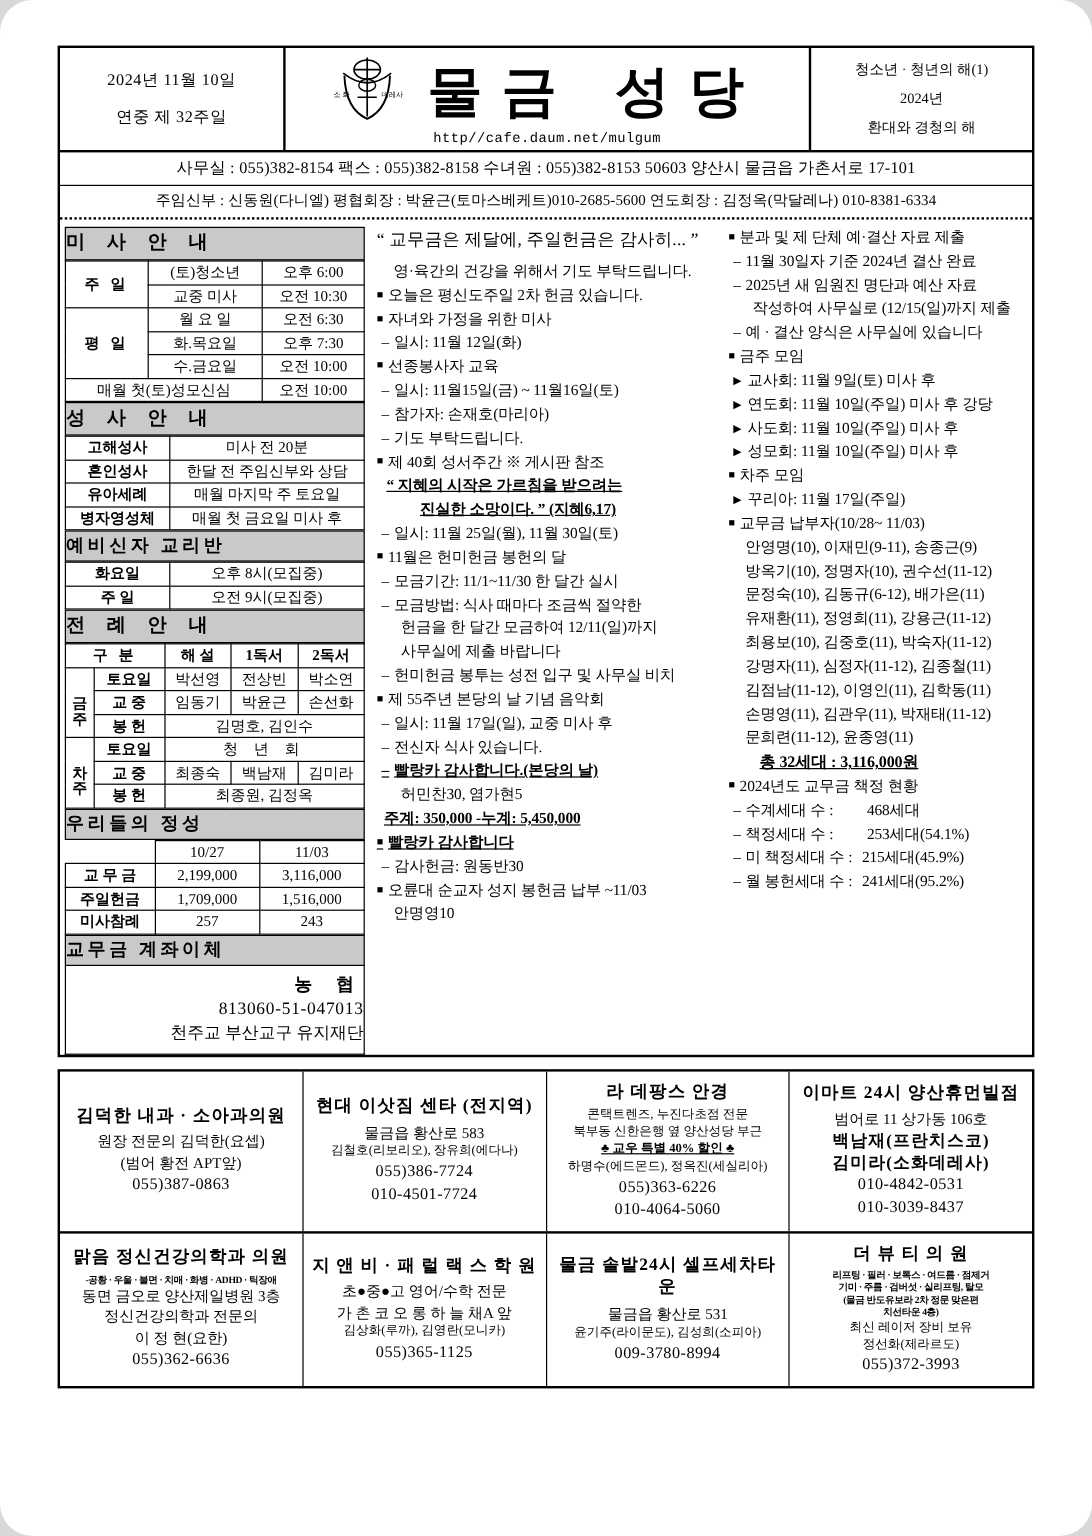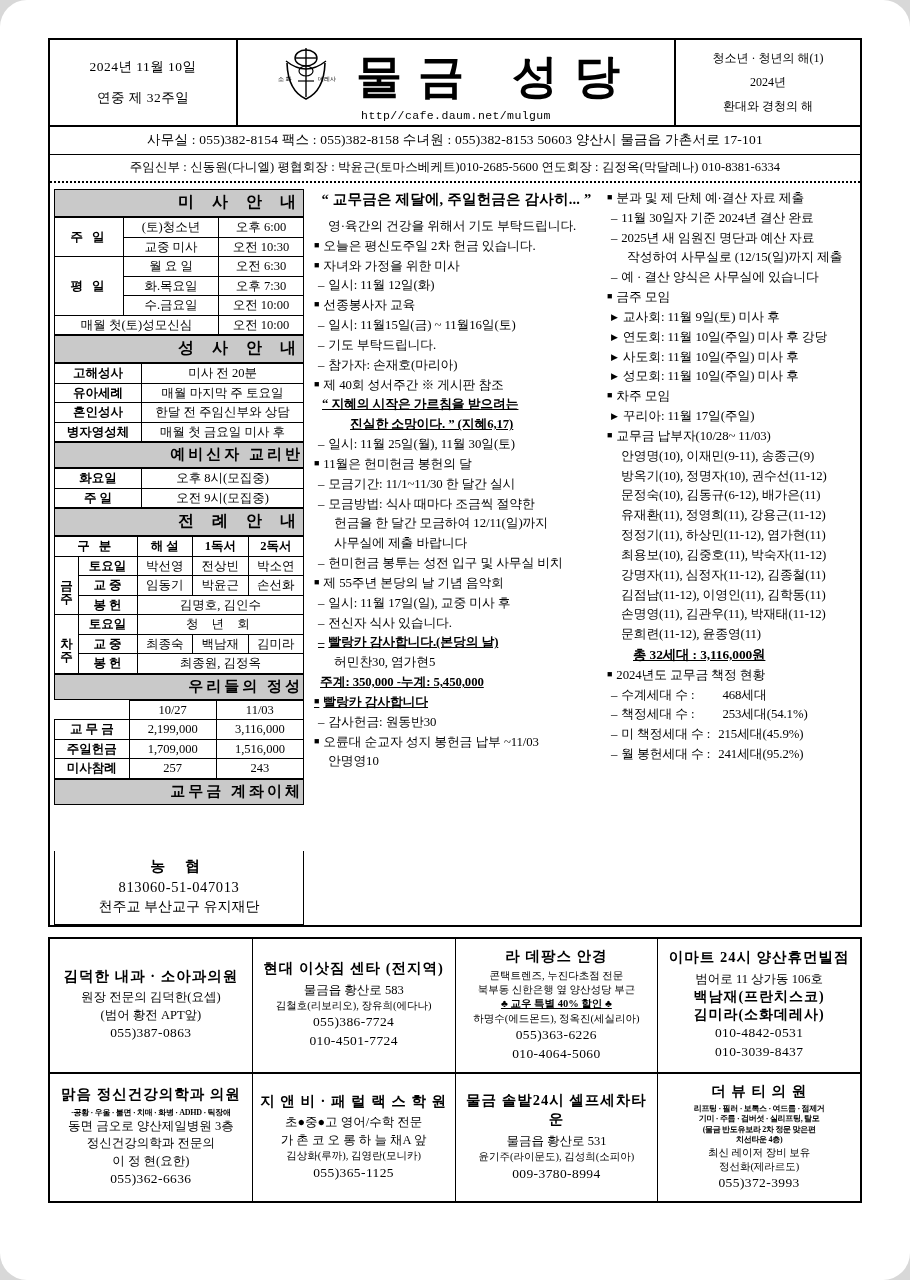--- a/index.html
+++ b/index.html
@@ -24,34 +24,34 @@
 
   
   .body3{display:flex;padding:4px 0 0 0;}
   .col-left{width:258px;padding:2px 4px 0 4px;box-sizing:border-box;}
   .col-mid{width:295px;padding:2px 4px 0 6px;box-sizing:border-box;}
   .col-right{width:inherit;flex:1;padding:2px 2px 0 4px;box-sizing:border-box;}
 
   
   table.t{border-collapse:collapse;width:100%;margin-bottom:0;}
   table.t td,table.t th{border:1px solid #000;padding:1px 3px;font-size:12.5px;text-align:center;vertical-align:middle;line-height:1.32;}
-  .secthead{background:#c9c9c9;font-weight:bold;font-size:16px;letter-spacing:7px;text-align:right;border:1px solid #000;padding:2px 0 3px;}
+  .secthead{background:#c9c9c9;font-weight:bold;font-size:16px;letter-spacing:7px;text-align:left;border:1px solid #000;padding:2px 0 3px;}
   .secthead.sm{font-size:15px;letter-spacing:3px;}
   .b{font-weight:bold;}
   .lbl{font-weight:bold;font-size:12.5px;letter-spacing:3px;}
   .lbl2{font-weight:bold;font-size:12.5px;}
   .lft{text-align:left;padding-left:6px;}
   .vert{writing-mode:vertical-rl;text-orientation:upright;font-weight:bold;letter-spacing:2px;font-size:12.5px;}
-  .acct{border:1px solid #000;border-top:none;text-align:center;padding:6px 0 8px;margin-top:46px;}
+  .acct{border:1px solid #000;border-top:none;text-align:right;padding:6px 0 8px;}
   .acct .bank{font-size:15px;font-weight:bold;letter-spacing:8px;margin-bottom:3px;}
   .acct .num{font-size:14.5px;letter-spacing:.6px;margin-bottom:2px;}
   .acct .org{font-size:14px;}
 
   
-  .quote{text-align:center;font-weight:bold;font-size:14.5px;margin:1px 0 8px 0;letter-spacing:.2px;}
+  .quote{font-weight:normal;font-size:14.5px;margin:1px 0 8px 0;letter-spacing:.2px;}
   ul.notes{list-style:none;margin:0;padding:0;}
   ul.notes li{font-size:12.8px;line-height:1.55;margin:0;letter-spacing:-.1px;white-space:nowrap;}
   li.sq{padding-left:0;}
   li.sq::before{content:"\25A0";font-size:9px;vertical-align:2px;margin-right:4px;}
   li.dash::before{content:"\2013";margin-right:4px;margin-left:4px;}
   li.tri::before{content:"\25B6";font-size:9px;vertical-align:1px;margin-right:5px;margin-left:4px;}
   li.plain{padding-left:20px;}
   li.plain2{padding-left:14px;}
   li.bold{font-weight:bold;text-decoration:underline;}
 
@@ -146,26 +146,26 @@
           </table>
 
       <div class="secthead">성 사 안 내</div>
       <table class="t">
         <tbody>
               <tr>
           <td class="lbl2" style="width:80px">고해성사</td>
           <td class="lft">미사 전 20분</td>
         </tr>
         <tr>
+          <td class="lbl2">혼인성사</td>
+          <td class="lft">한달 전 주임신부와 상담</td>
+        </tr>
+        <tr>
           <td class="lbl2">유아세례</td>
           <td class="lft">매월 마지막 주 토요일</td>
-        </tr>
-        <tr>
-          <td class="lbl2">혼인성사</td>
-          <td class="lft">한달 전 주임신부와 상담</td>
         </tr>
         <tr>
           <td class="lbl2">병자영성체</td>
           <td class="lft">매월 첫 금요일 미사 후</td>
         </tr>
       </tbody>
           </table>
 
       <div class="secthead sm">예비신자 교리반</div>
       <table class="t">
@@ -261,22 +261,22 @@
 
     <div class="col-mid">
       <div class="quote">“ 교무금은 제달에, 주일헌금은 감사히... ”</div>
       <ul class="notes">
         <li class="plain2">영·육간의 건강을 위해서 기도 부탁드립니다.</li>
         <li class="sq">오늘은 평신도주일 2차 헌금 있습니다.</li>
         <li class="sq">자녀와 가정을 위한 미사</li>
         <li class="dash">일시: 11월 12일(화)</li>
         <li class="sq">선종봉사자 교육</li>
         <li class="dash">일시: 11월15일(금) ~ 11월16일(토)</li>
+        <li class="dash">참가자: 손재호(마리아)</li>
         <li class="dash">기도 부탁드립니다.</li>
-        <li class="dash">참가자: 손재호(마리아)</li>
         <li class="sq">제 40회 성서주간  ※ 게시판 참조</li>
         <li class="bold" style="padding-left:8px">“ 지혜의 시작은 가르침을 받으려는</li>
         <li class="bold" style="padding-left:36px">진실한 소망이다. ” (지혜6,17)</li>
         <li class="dash">일시: 11월 25일(월), 11월 30일(토)</li>
         <li class="sq">11월은 헌미헌금 봉헌의 달</li>
         <li class="dash">모금기간: 11/1~11/30 한 달간 실시</li>
         <li class="dash">모금방법: 식사 때마다 조금씩 절약한</li>
         <li class="plain">헌금을 한 달간 모금하여 12/11(일)까지</li>
         <li class="plain">사무실에 제출 바랍니다</li>
         <li class="dash">헌미헌금 봉투는 성전 입구 및 사무실 비치</li>
@@ -305,21 +305,20 @@
         <li class="tri">연도회: 11월 10일(주일) 미사 후 강당</li>
         <li class="tri">사도회: 11월 10일(주일) 미사 후</li>
         <li class="tri">성모회: 11월 10일(주일) 미사 후</li>
         <li class="sq">차주 모임</li>
         <li class="tri">꾸리아: 11월 17일(주일)</li>
         <li class="sq">교무금 납부자(10/28~ 11/03)</li>
         <li class="plain2">안영명(10), 이재민(9-11), 송종근(9)</li>
         <li class="plain2">방옥기(10), 정명자(10), 권수선(11-12)</li>
         <li class="plain2">문정숙(10), 김동규(6-12), 배가은(11)</li>
         <li class="plain2">유재환(11), 정영희(11), 강용근(11-12)</li>
-        <li class="plain2">정정기(11), 하상민(11-12), 염가현(11)</li>
         <li class="plain2">최용보(10), 김중호(11), 박숙자(11-12)</li>
         <li class="plain2">강명자(11), 심정자(11-12), 김종철(11)</li>
         <li class="plain2">김점남(11-12), 이영인(11), 김학동(11)</li>
         <li class="plain2">손명영(11), 김관우(11), 박재태(11-12)</li>
         <li class="plain2">문희련(11-12), 윤종영(11)</li>
         <li class="bold" style="padding-left:26px;font-size:13.4px">총 32세대 : 3,116,000원</li>
         <li class="sq">2024년도 교무금 책정 현황</li>
         <li class="dash"><span>수계세대 수 :</span><span style="display:inline-block;width:28px"></span><span>468세대</span></li>
         <li class="dash"><span>책정세대 수 :</span><span style="display:inline-block;width:28px"></span><span>253세대(54.1%)</span></li>
         <li class="dash"><span>미 책정세대 수 :</span><span style="display:inline-block;width:8px"></span><span>215세대(45.9%)</span></li>

